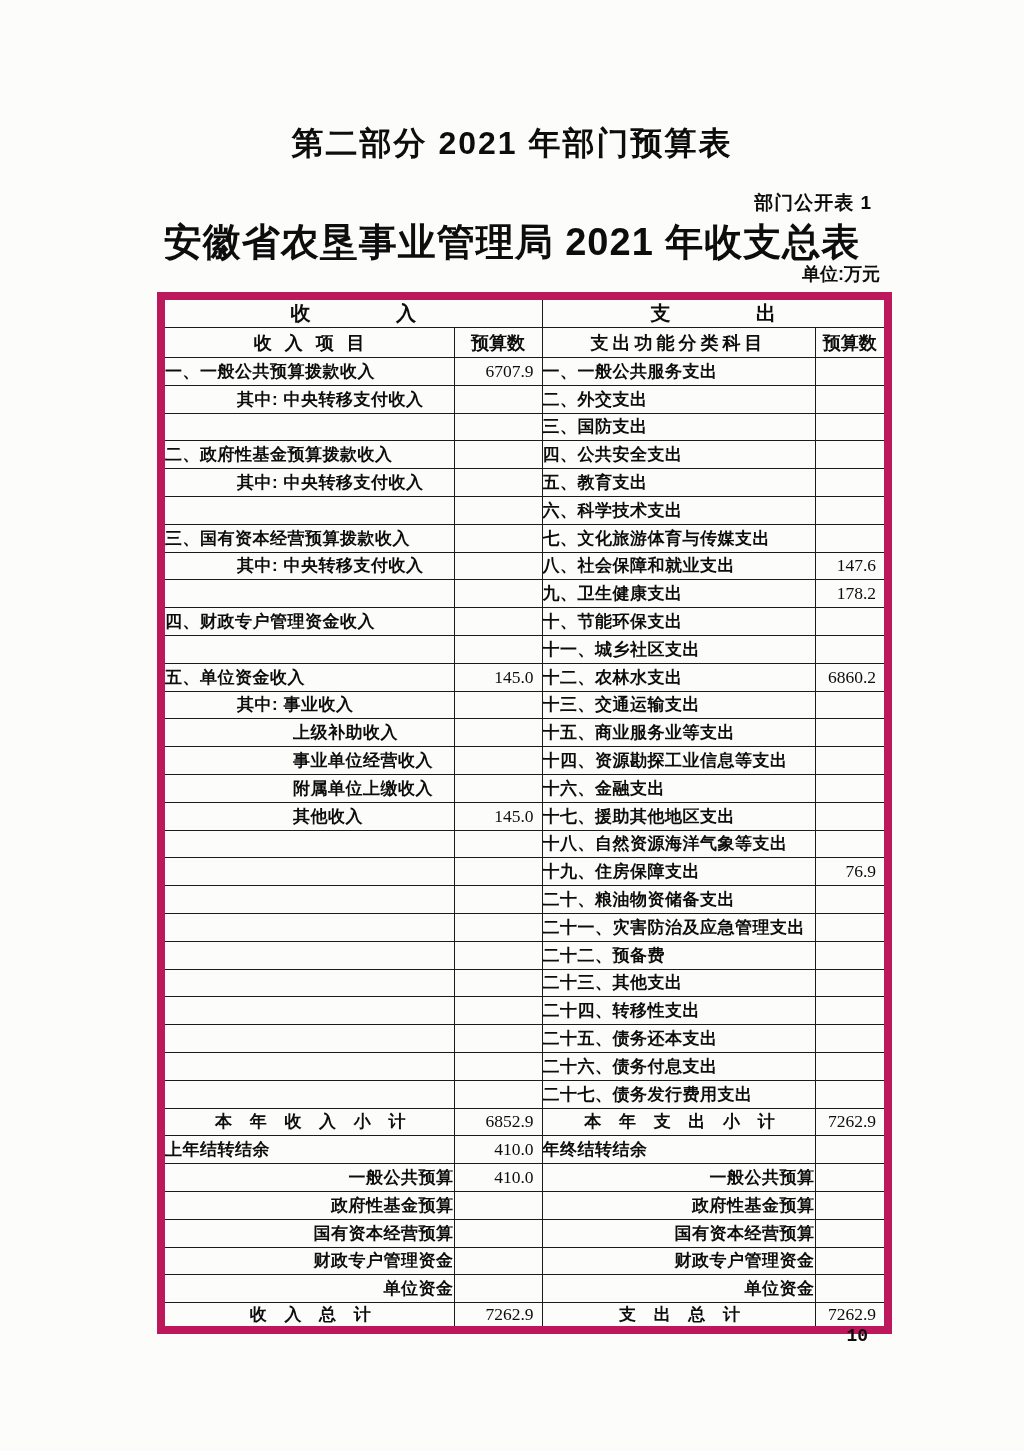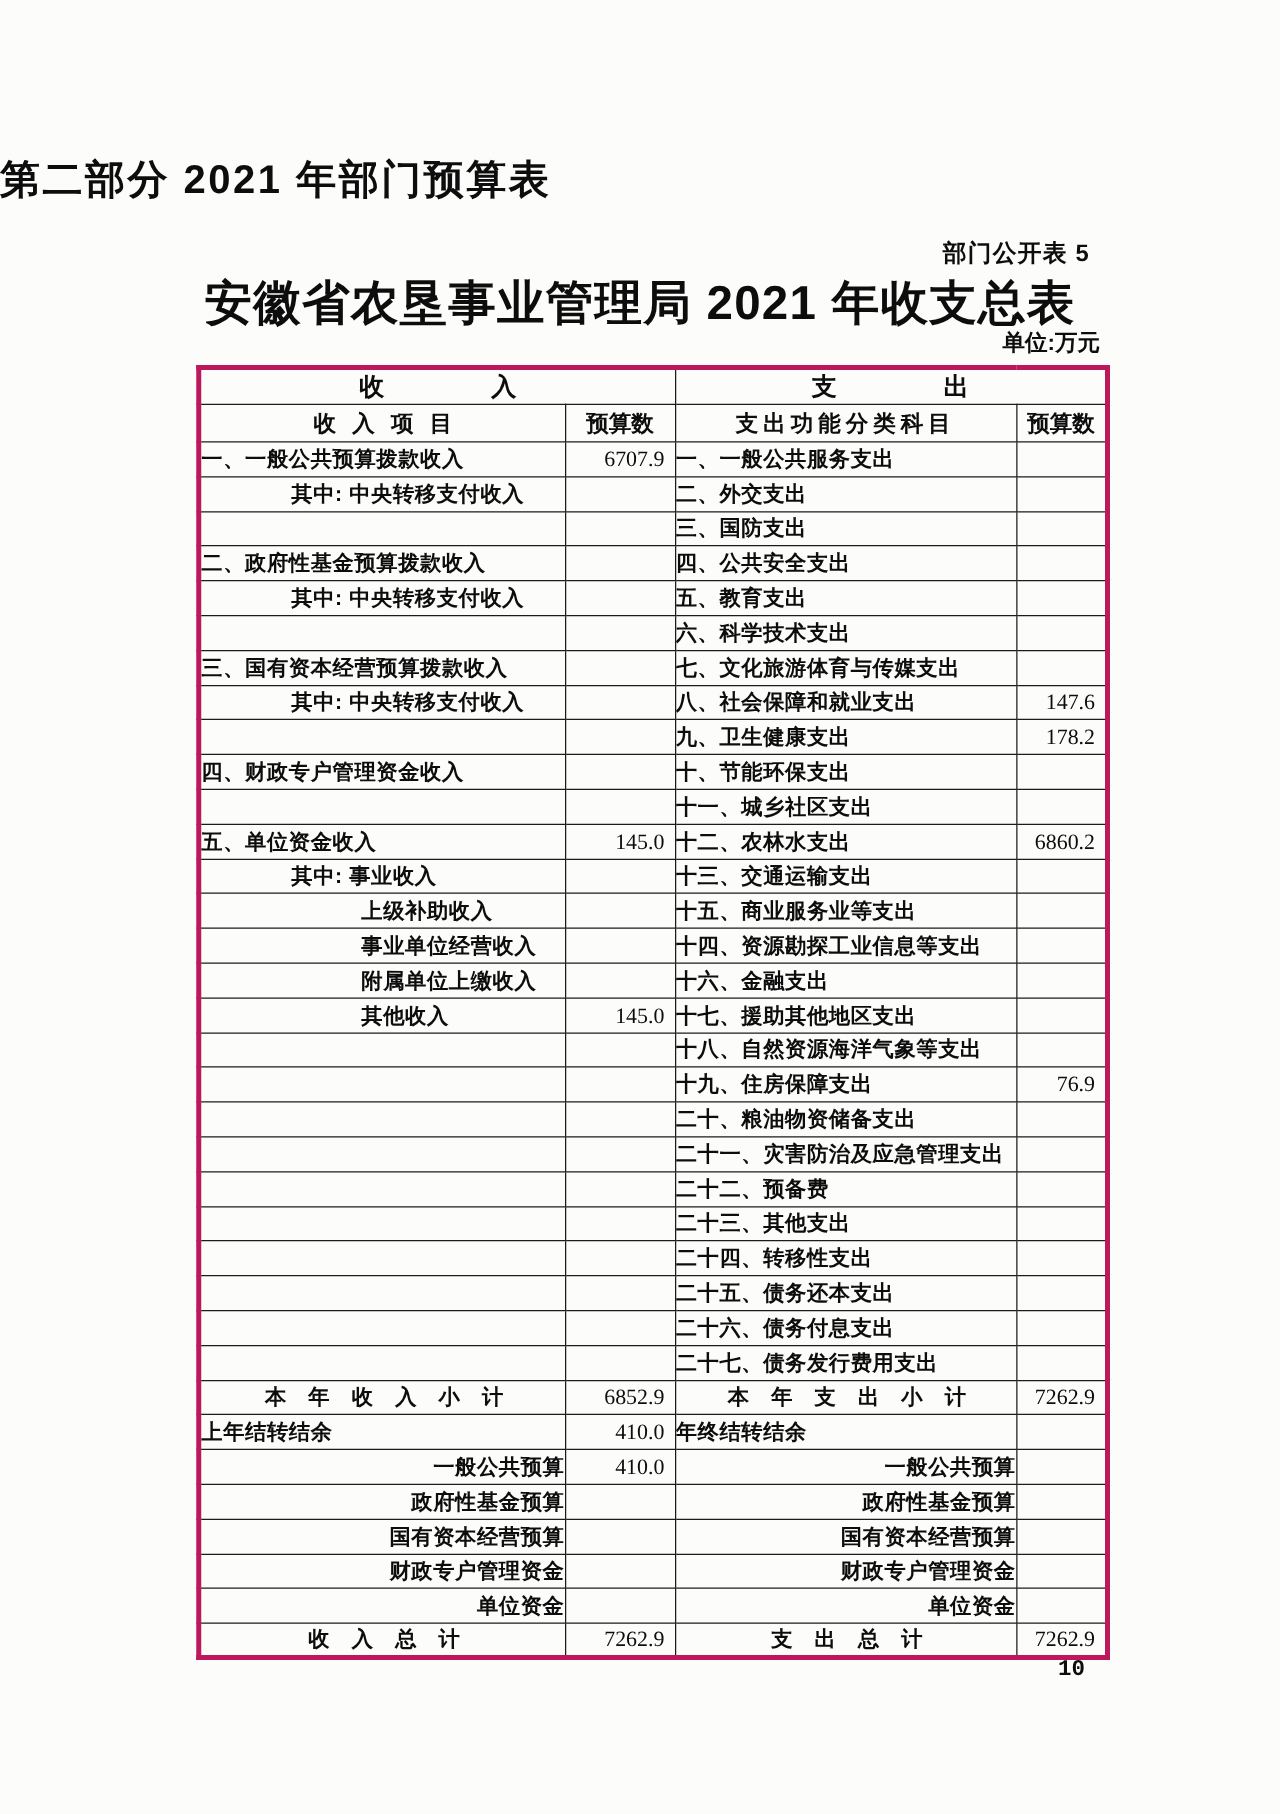--- a/index.html
+++ b/index.html
@@ -4,38 +4,38 @@
 <style>
   * { margin:0; padding:0; box-sizing:border-box; }
   html,body { width:1024px; height:1451px; }
   body { background:#e9e9e9; font-family:"Liberation Sans", sans-serif; }
   .page {
     position:relative; width:1024px; height:1451px;
     background:#fcfcfa; color:#0d0d0d; overflow:hidden;
   }
   .section-title {
     position:absolute; top:122px; left:0; width:1024px;
-    text-align:left; font-size:32px; font-weight:700; letter-spacing:2px;
+    text-align:center; font-size:32px; font-weight:700; letter-spacing:2px;
   }
   .table-label {
     position:absolute; top:190px; right:152px;
     font-size:19px; font-weight:600; letter-spacing:1px;
   }
   .main-title {
     position:absolute; top:217px; left:0; width:1024px;
     text-align:center; font-size:38px; font-weight:700; letter-spacing:1px;
   }
   .unit-note {
     position:absolute; top:262px; right:144px;
     font-size:18px; font-weight:700;
   }
   table.budget {
     position:absolute; top:292px; left:157px; width:727px;
     border-collapse:collapse; table-layout:fixed;
-    border:4px solid #be185d;
+    border:8px solid #be185d;
   }
   table.budget th, table.budget td {
     border:1px solid #1b1b1b; vertical-align:middle;
     white-space:nowrap; overflow:hidden;
   }
   thead tr.sec-row th {
     height:28px; font-size:20px; font-weight:700;
     text-align:center; word-spacing:80px;
   }
   thead tr.col-row th {
@@ -59,21 +59,21 @@
     font-family:Liberation Mono, monospace; font-size:18px; font-weight:700;
   }
 </style>
 </head>
 <body>
 
 <div class="page">
 
   <div class="section-title">第二部分 2021 年部门预算表</div>
 
-  <div class="table-label">部门公开表 5</div>
+  <div class="table-label">部门公开表 1</div>
 
   <div class="main-title">安徽省农垦事业管理局 2021 年收支总表</div>
 
   <div class="unit-note">单位:万元</div>
 
   <table class="budget">
     <colgroup>
       <col style="width:293px">
       <col style="width:88px">
       <col style="width:273px">

